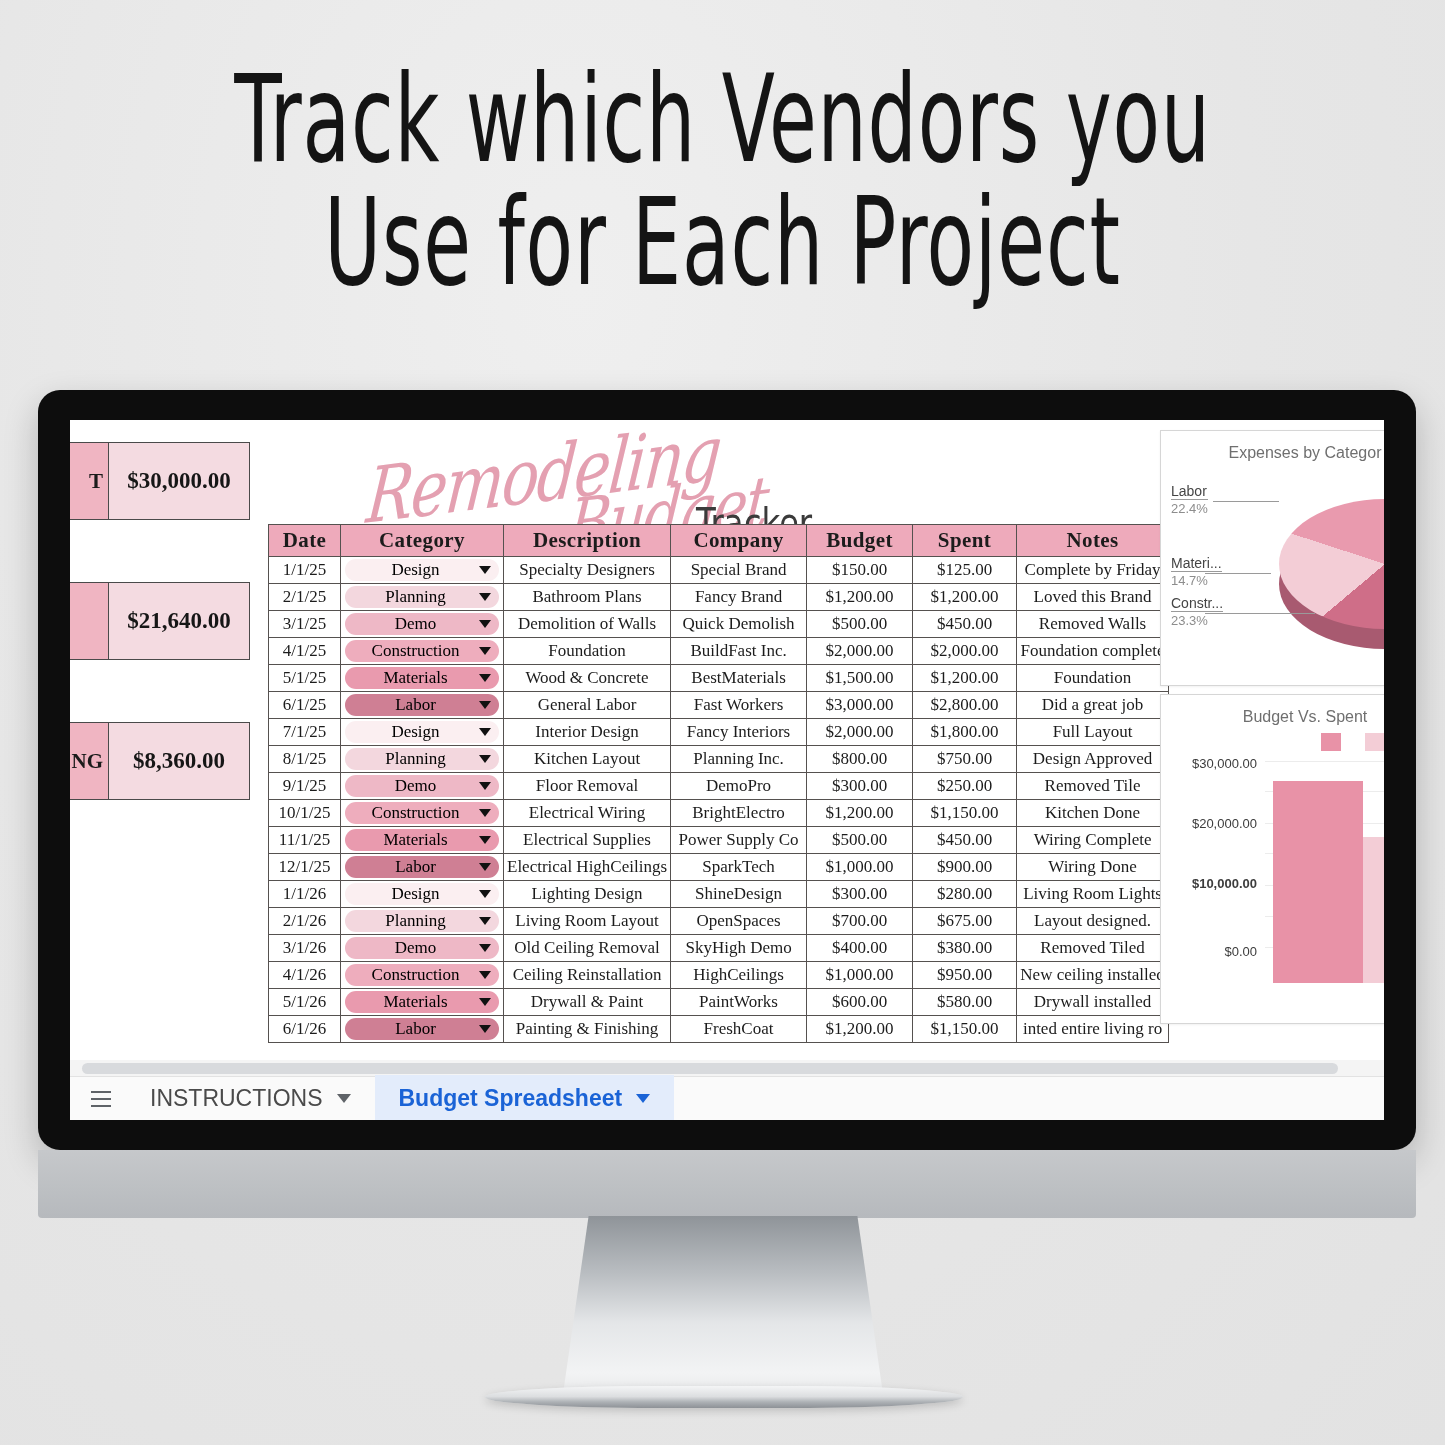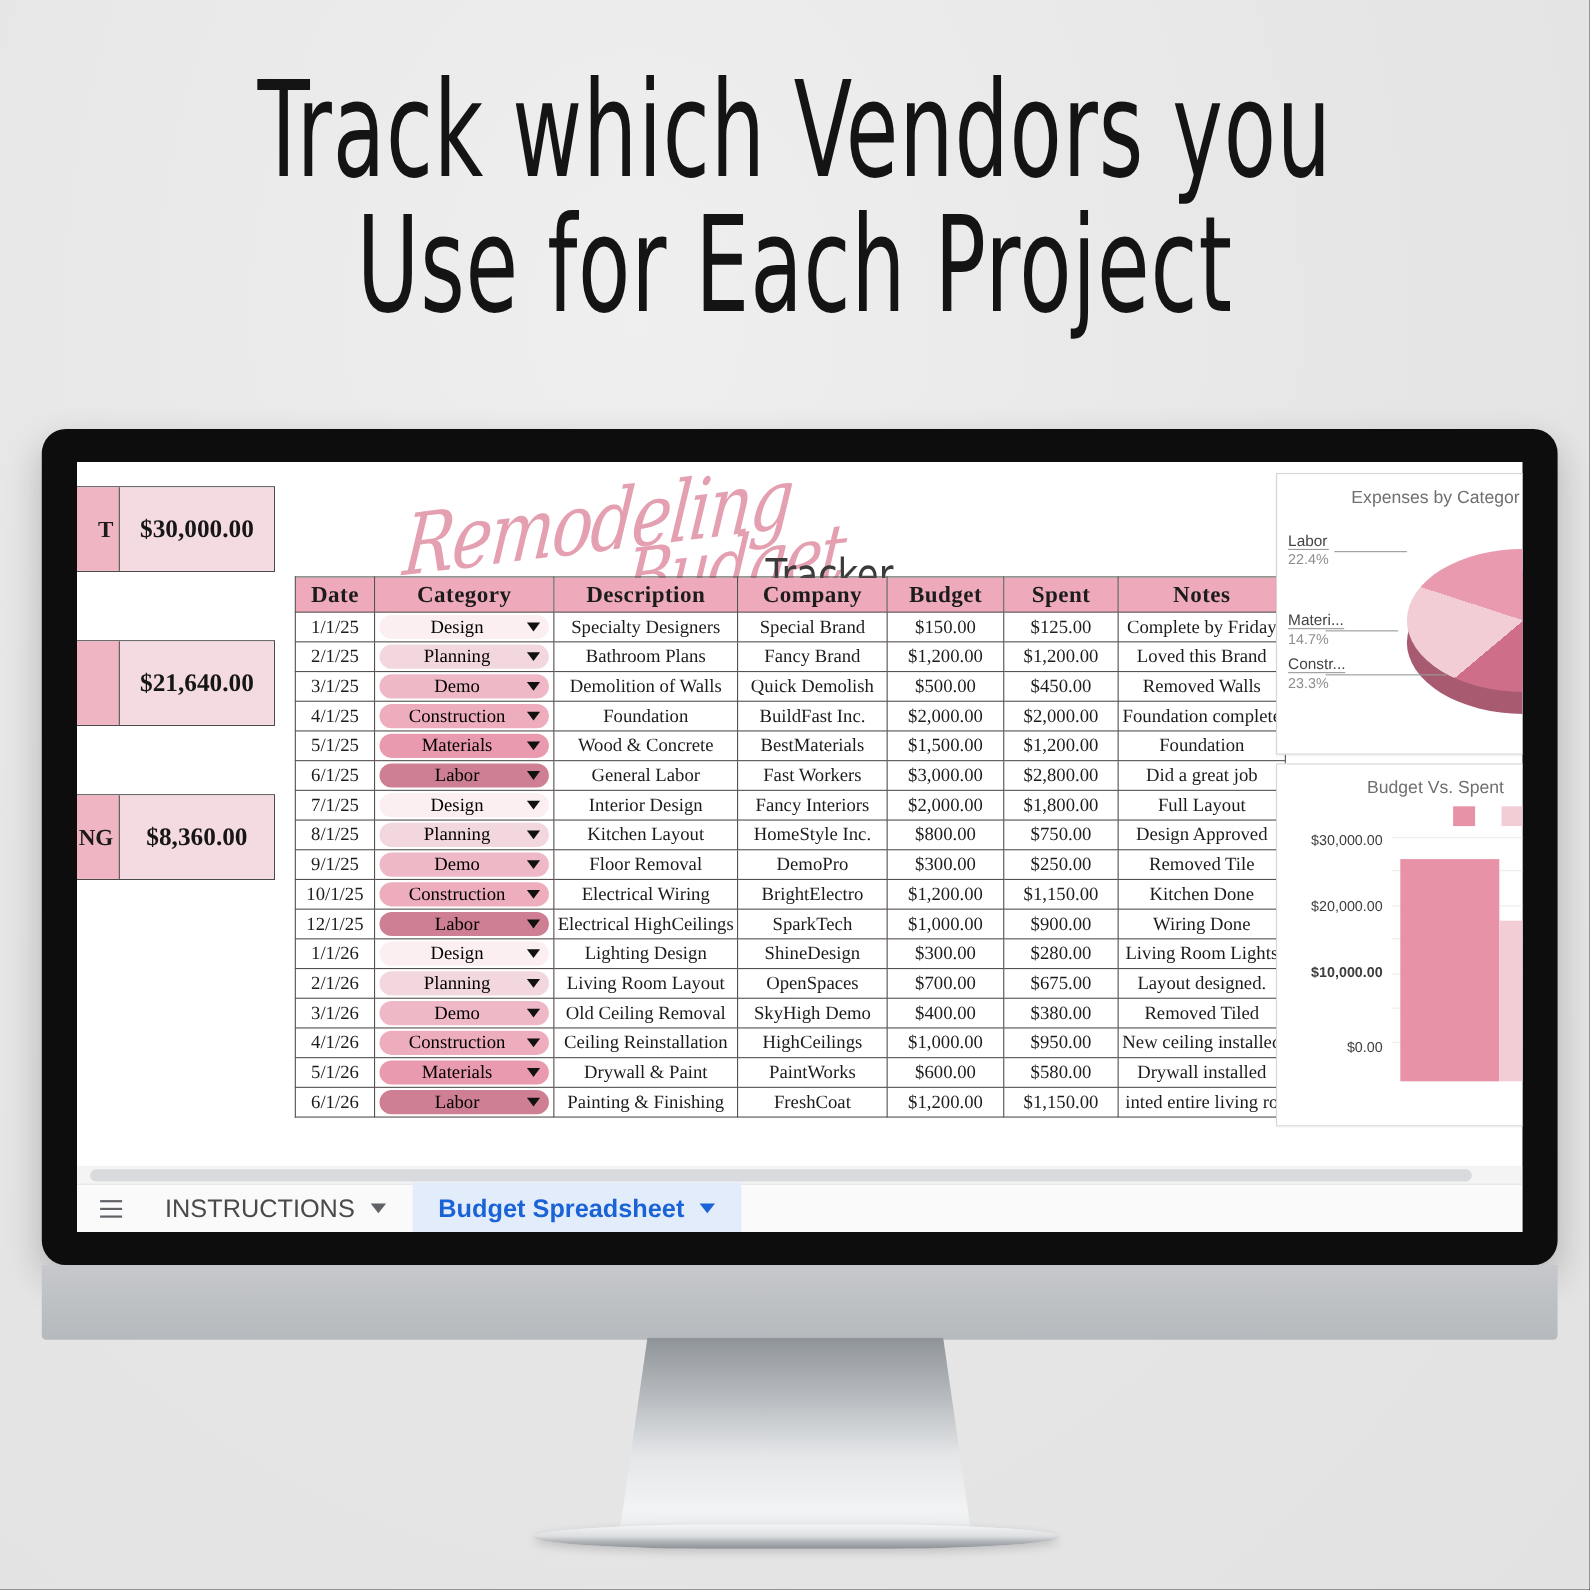--- a/index.html
+++ b/index.html
@@ -424,21 +424,21 @@
             </tr>
             <tr>
               <td class="c-date">8/1/25</td>
               <td class="c-cat">
                 <div class="pill" style="background: rgb(243, 215, 222);">
                   <span class="txt">Planning</span>
                   <span class="caret"></span>
                 </div>
               </td>
               <td class="c-desc">Kitchen Layout</td>
-              <td class="c-comp">HomeStyle Inc.</td>
+              <td class="c-comp">Planning Inc.</td>
               <td class="c-bud">$800.00</td>
               <td class="c-spent">$750.00</td>
               <td class="c-notes">Design Approved</td>
             </tr>
             <tr>
               <td class="c-date">9/1/25</td>
               <td class="c-cat">
                 <div class="pill" style="background: rgb(238, 184, 198);">
                   <span class="txt">Demo</span>
                   <span class="caret"></span>
@@ -456,20 +456,34 @@
                 <div class="pill" style="background: rgb(238, 173, 189);">
                   <span class="txt">Construction</span>
                   <span class="caret"></span>
                 </div>
               </td>
               <td class="c-desc">Electrical Wiring</td>
               <td class="c-comp">BrightElectro</td>
               <td class="c-bud">$1,200.00</td>
               <td class="c-spent">$1,150.00</td>
               <td class="c-notes">Kitchen Done</td>
+            </tr>
+            <tr>
+              <td class="c-date">11/1/25</td>
+              <td class="c-cat">
+                <div class="pill" style="background: rgb(233, 154, 174);">
+                  <span class="txt">Materials</span>
+                  <span class="caret"></span>
+                </div>
+              </td>
+              <td class="c-desc">Electrical Supplies</td>
+              <td class="c-comp">Power Supply Co</td>
+              <td class="c-bud">$500.00</td>
+              <td class="c-spent">$450.00</td>
+              <td class="c-notes">Wiring Complete</td>
             </tr>
             <tr>
               <td class="c-date">12/1/25</td>
               <td class="c-cat">
                 <div class="pill" style="background: rgb(207, 127, 148);">
                   <span class="txt">Labor</span>
                   <span class="caret"></span>
                 </div>
               </td>
               <td class="c-desc">Electrical HighCeilings</td>

